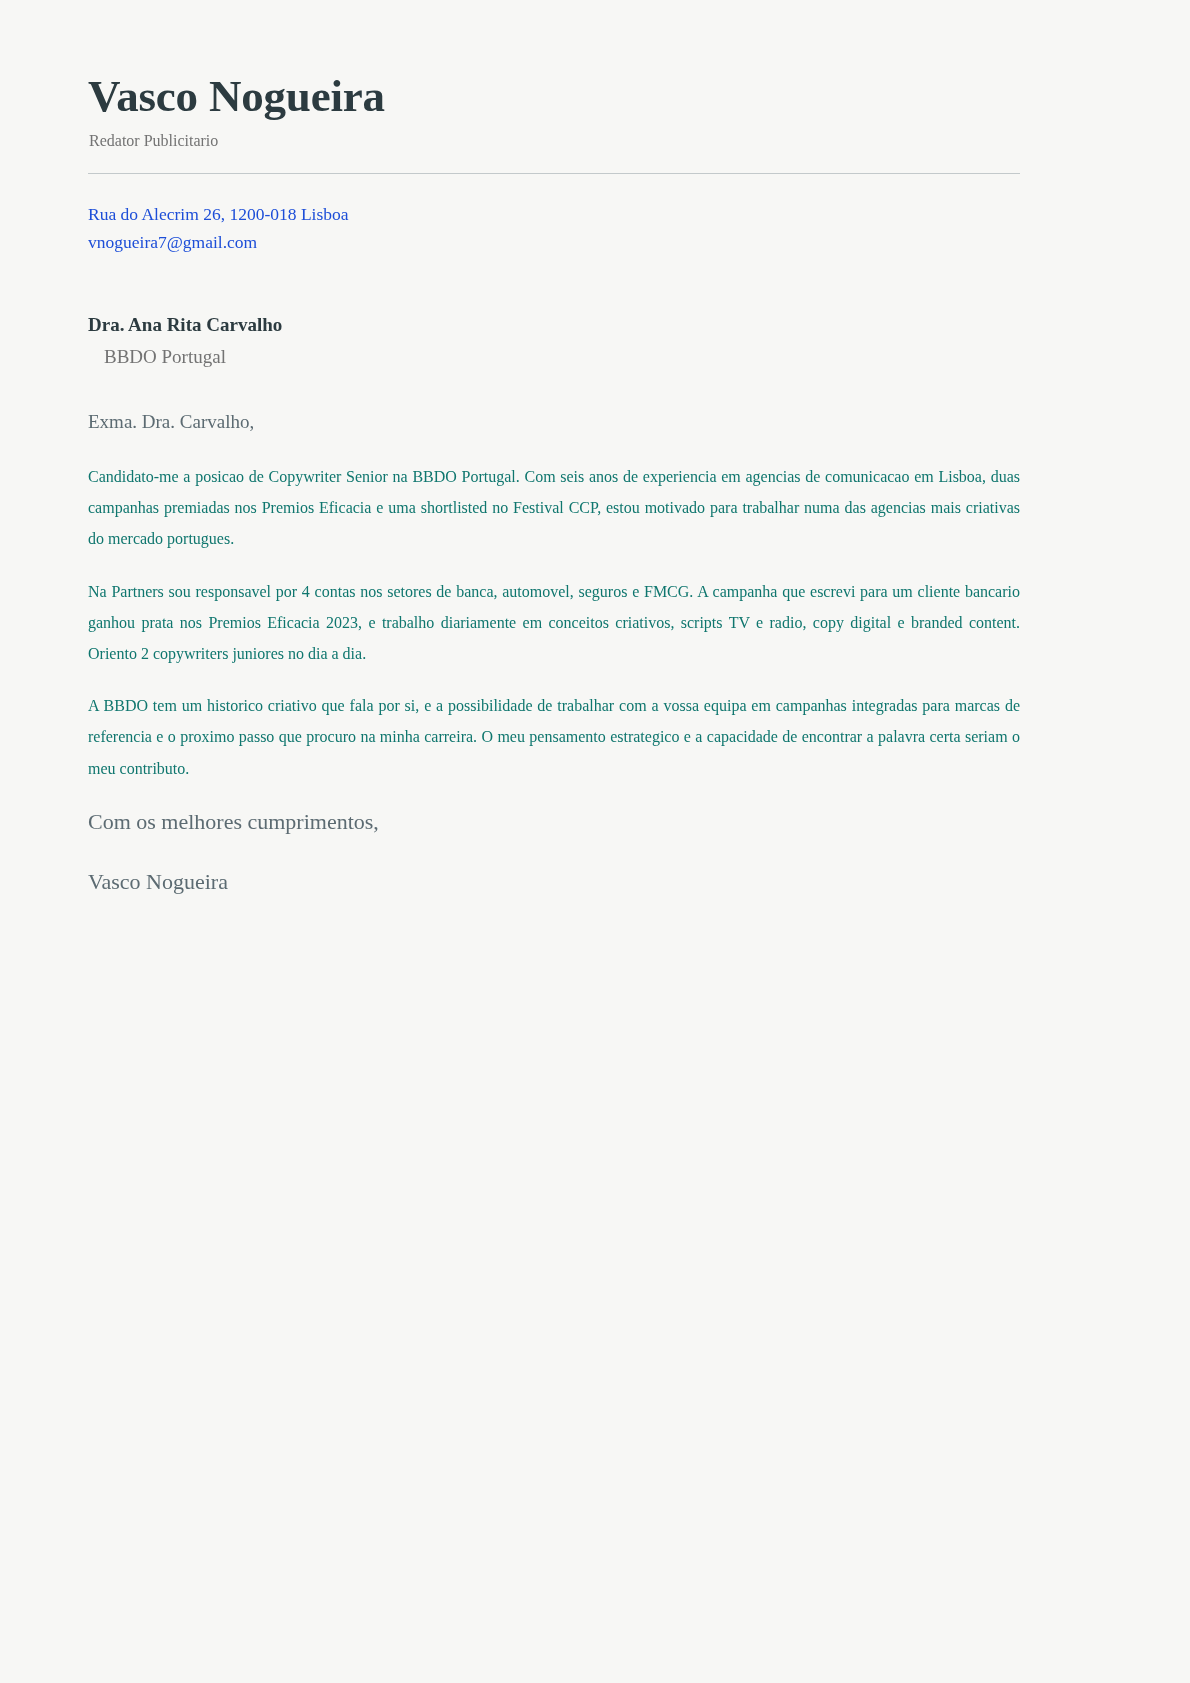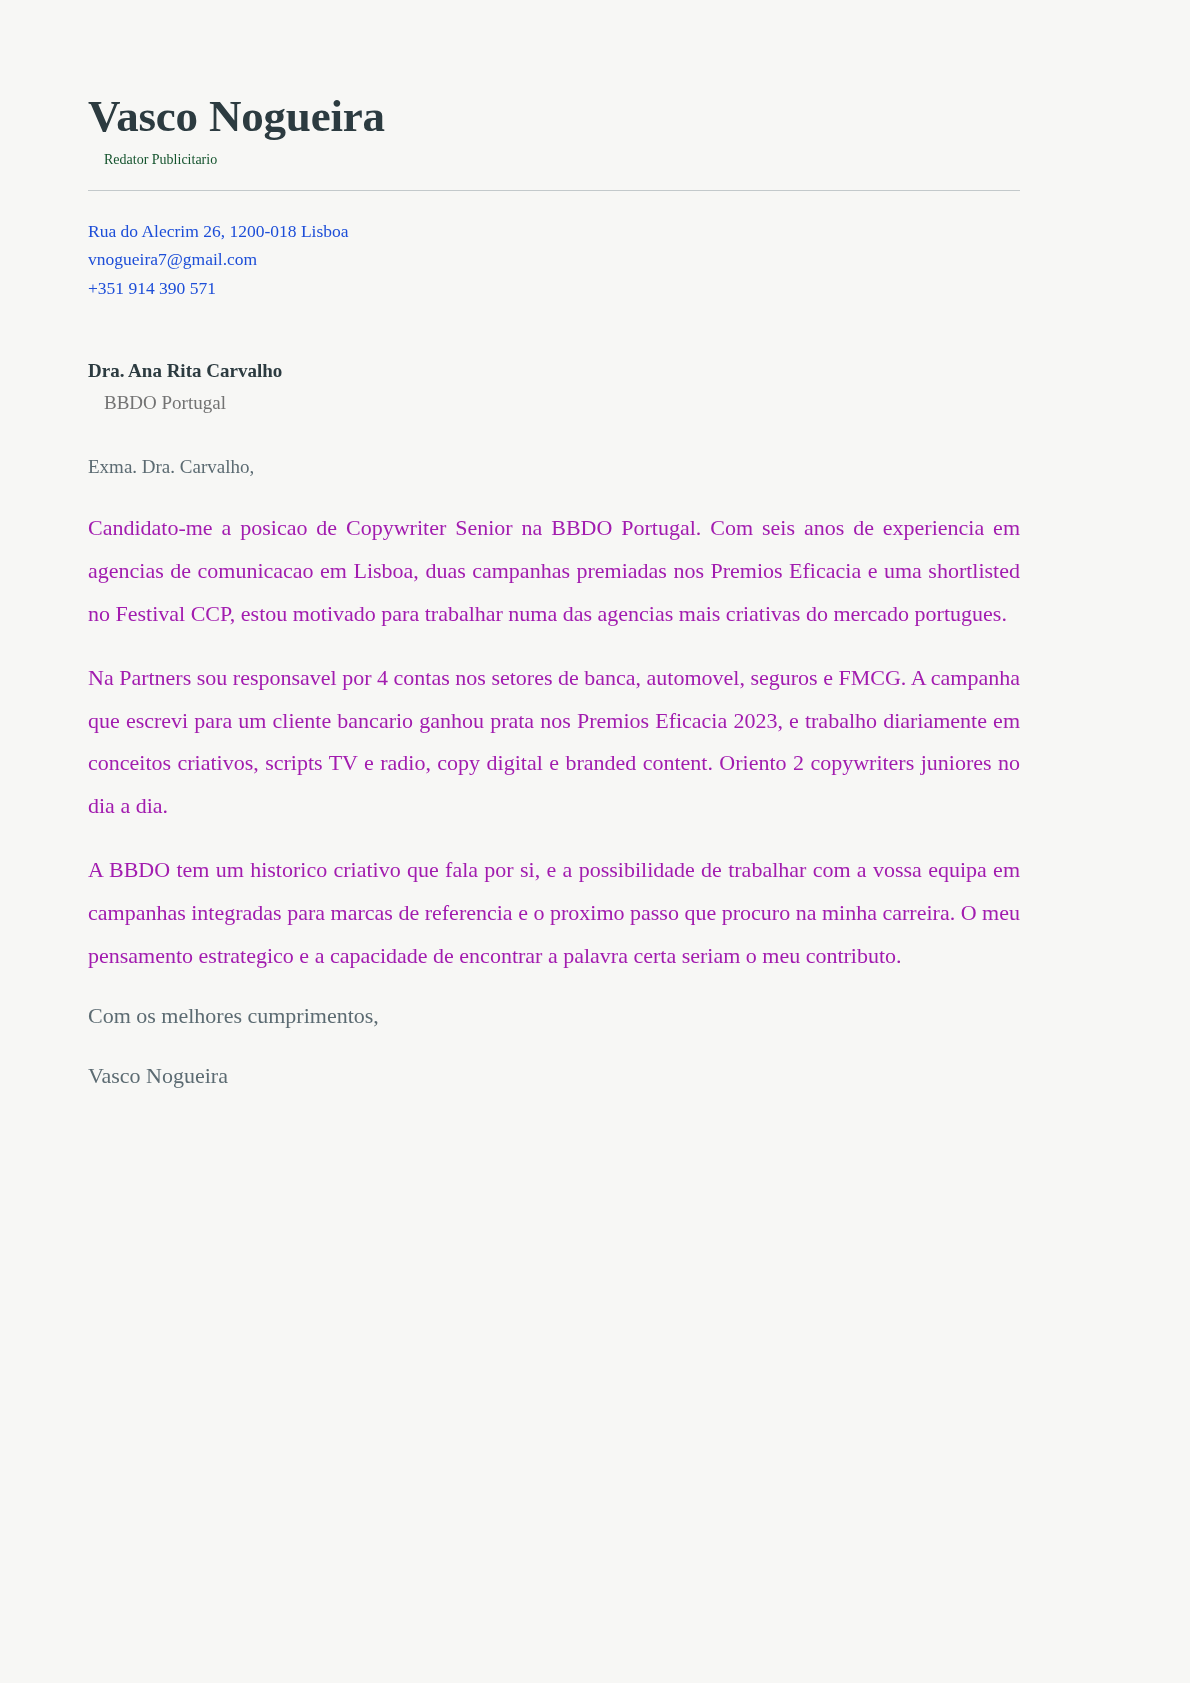--- a/index.html
+++ b/index.html
@@ -12,42 +12,42 @@
     height: 1683px;
     background: #f7f7f5;
     font-family: "Liberation Serif", "DejaVu Serif", serif;
     color: #5c6b72;
     -webkit-font-smoothing: antialiased;
   }
   .page {
     box-sizing: border-box;
     width: 1102px;
     height: 1683px;
-    padding: 92px 160px 0 88px;
+    padding: 72px 160px 0 88px;
     background: #f7f7f5;
   }
   .letter {
     width: 932px;
   }
 
   
   .name {
     font-size: 45px;
     font-weight: 700;
     line-height: 1.08;
     letter-spacing: -0.2px;
     color: #2c3b40;
     margin: 0 0 10px 0;
   }
   .role {
-    font-size: 14px;
+    font-size: 16px;
     font-weight: 400;
     line-height: 1.25;
-    color: #14532d;
-    margin: 0 0 22px 16px;
+    color: #737373;
+    margin: 0 0 22px 1px;
   }
   .rule {
     border: 0;
     border-top: 1px solid #c3c9cb;
     margin: 0 0 26px 0;
     width: 932px;
   }
 
   
   .contact {
@@ -81,23 +81,23 @@
   }
 
   
   .salutation {
     font-size: 19px;
     line-height: 1.45;
     color: #5c6b72;
     margin: 0 0 26px 0;
   }
   .para {
-    font-size: 22px;
+    font-size: 16px;
     line-height: 1.95;
-    color: #a21caf;
+    color: #0f766e;
     text-align: justify;
     text-justify: inter-word;
     margin: 0 0 21px 0;
   }
   .closing {
     font-size: 22px;
     line-height: 1.5;
     color: #5c6b72;
     margin: 5px 0 27px 0;
   }
@@ -116,21 +116,20 @@
 
     <h1 class="name">Vasco Nogueira</h1>
 
     <div class="role">Redator Publicitario</div>
 
     <hr class="rule">
 
     <div class="contact">
       <div class="contact-line">Rua do Alecrim 26, 1200-018 Lisboa</div>
       <div class="contact-line">vnogueira7@gmail.com</div>
-      <div class="contact-line">+351 914 390 571</div>
     </div>
 
 
     <div class="recipient-name">Dra. Ana Rita Carvalho</div>
 
     <div class="recipient-org">BBDO Portugal</div>
 
     <div class="salutation">Exma. Dra. Carvalho,</div>
 
     <p class="para">Candidato-me a posicao de Copywriter Senior na BBDO Portugal. Com seis anos de experiencia em agencias de comunicacao em Lisboa, duas campanhas premiadas nos Premios Eficacia e uma shortlisted no Festival CCP, estou motivado para trabalhar numa das agencias mais criativas do mercado portugues.</p>

